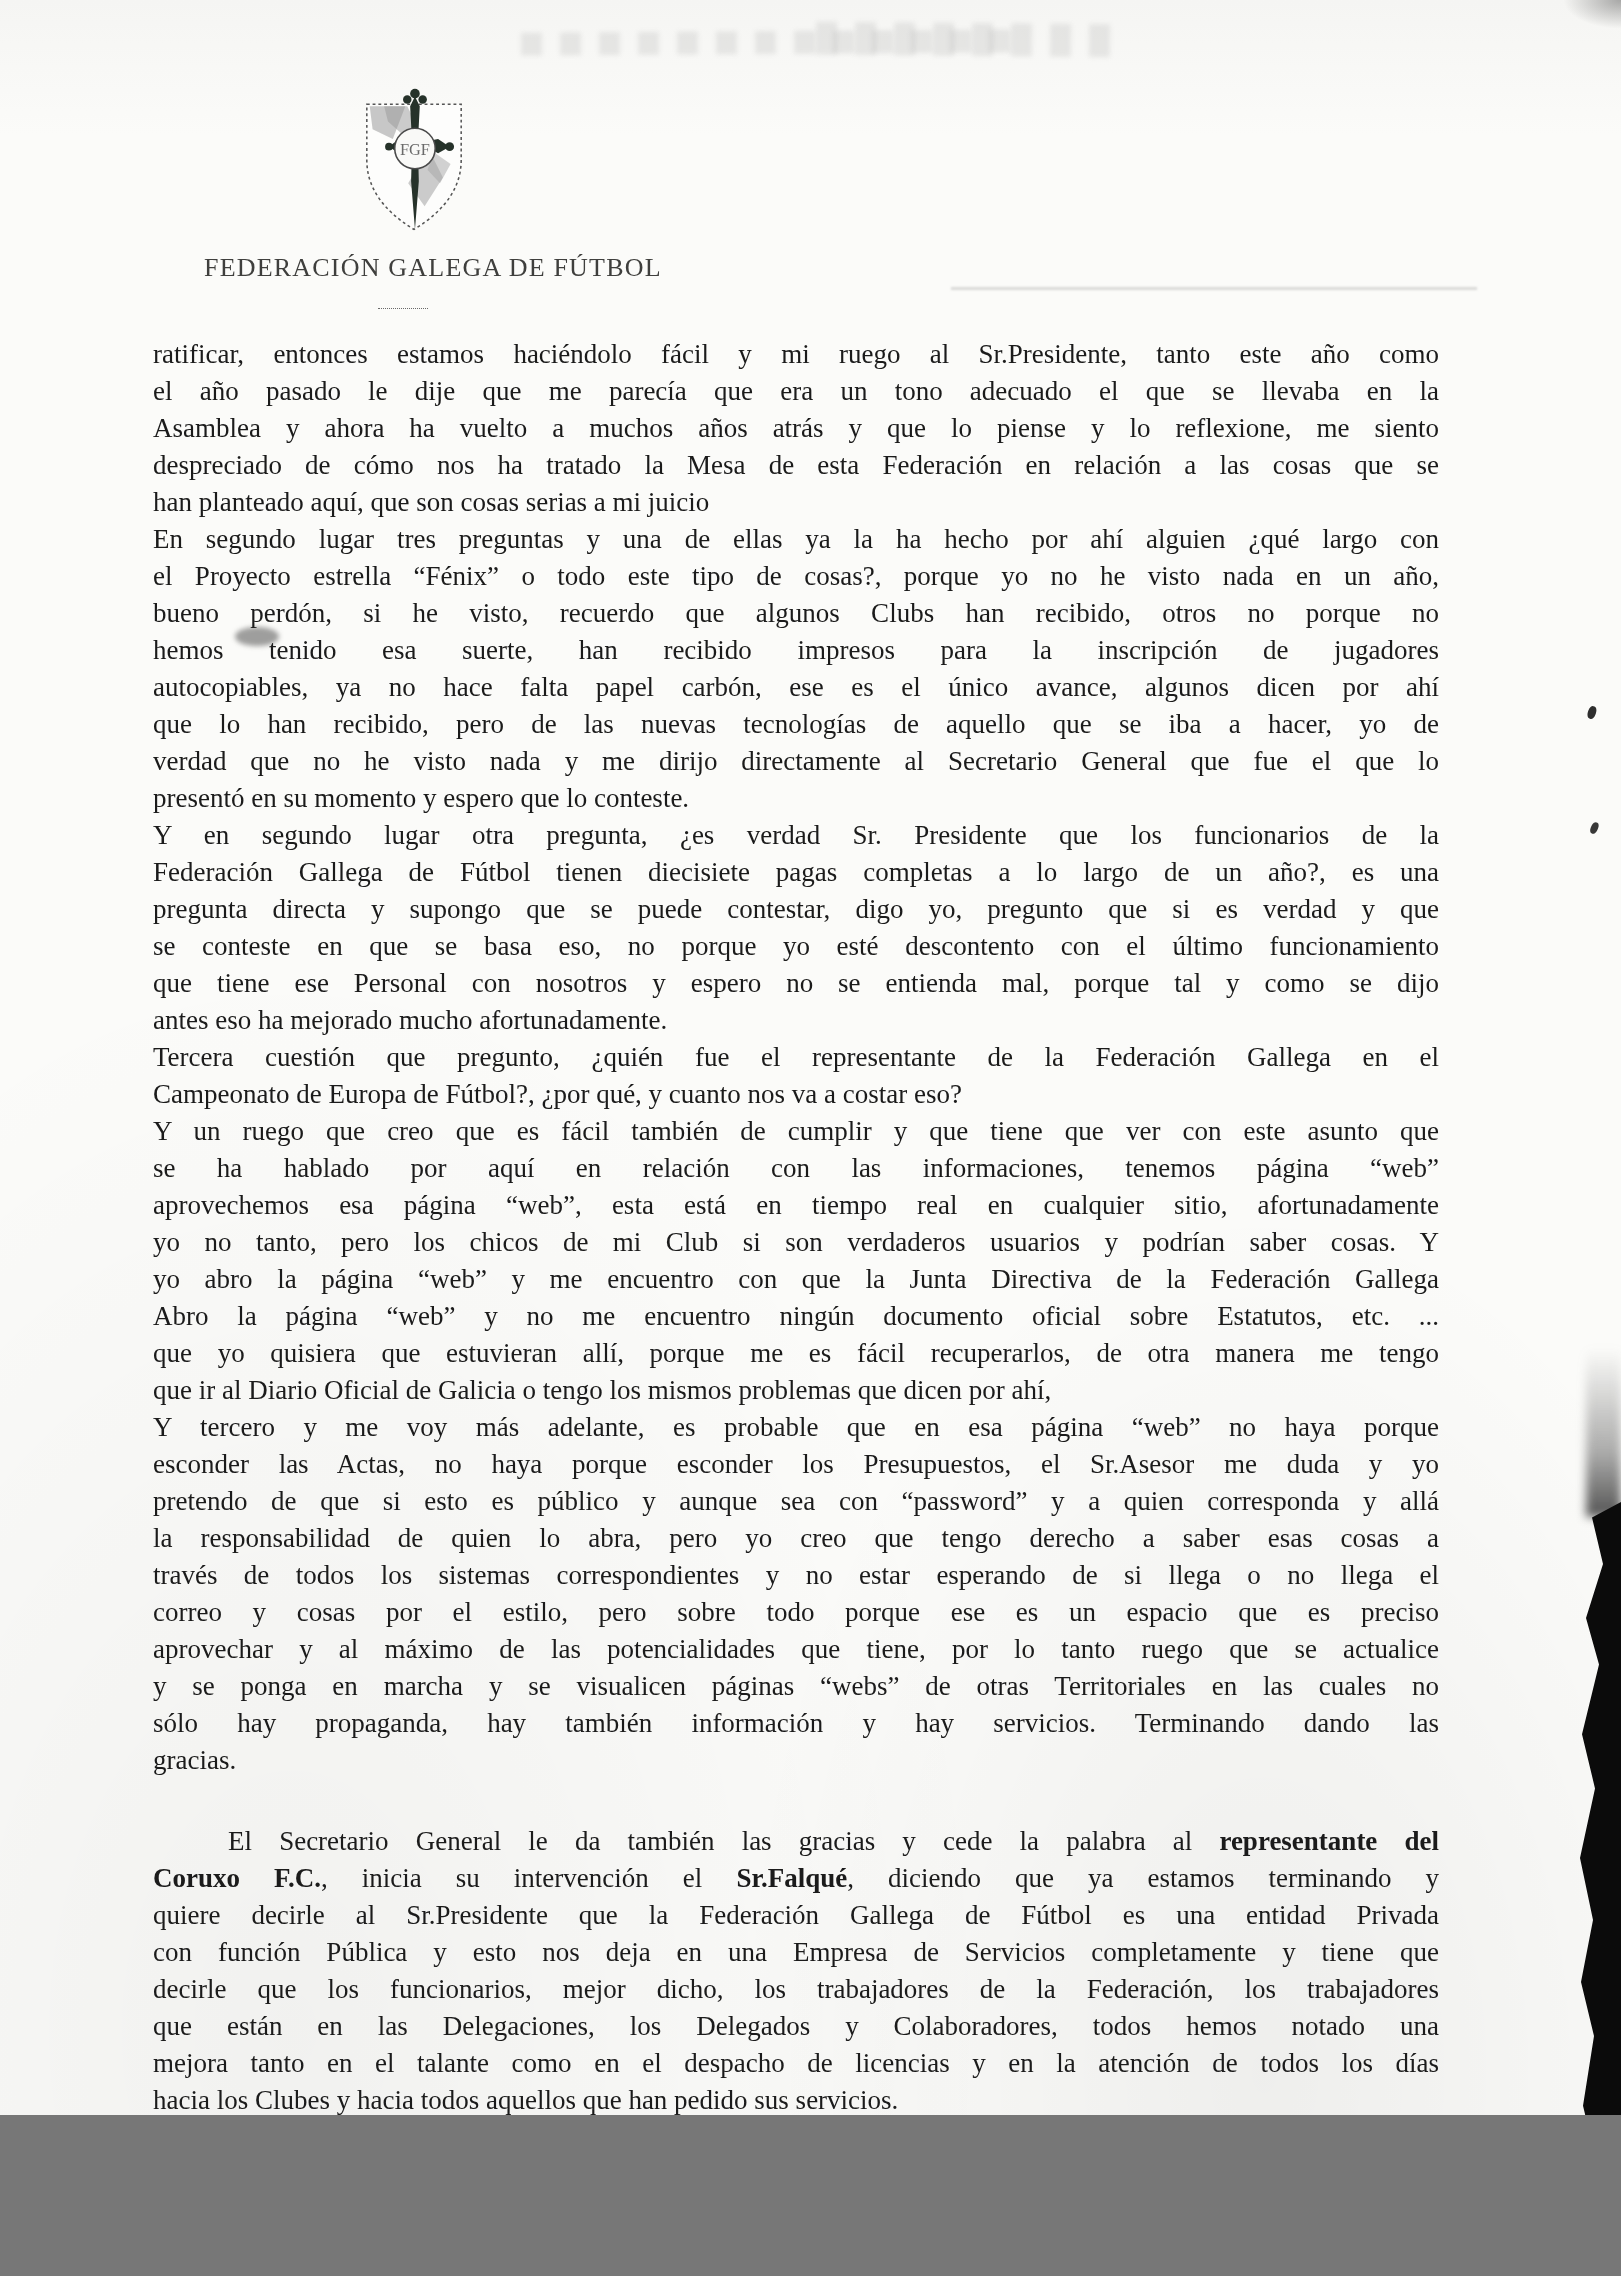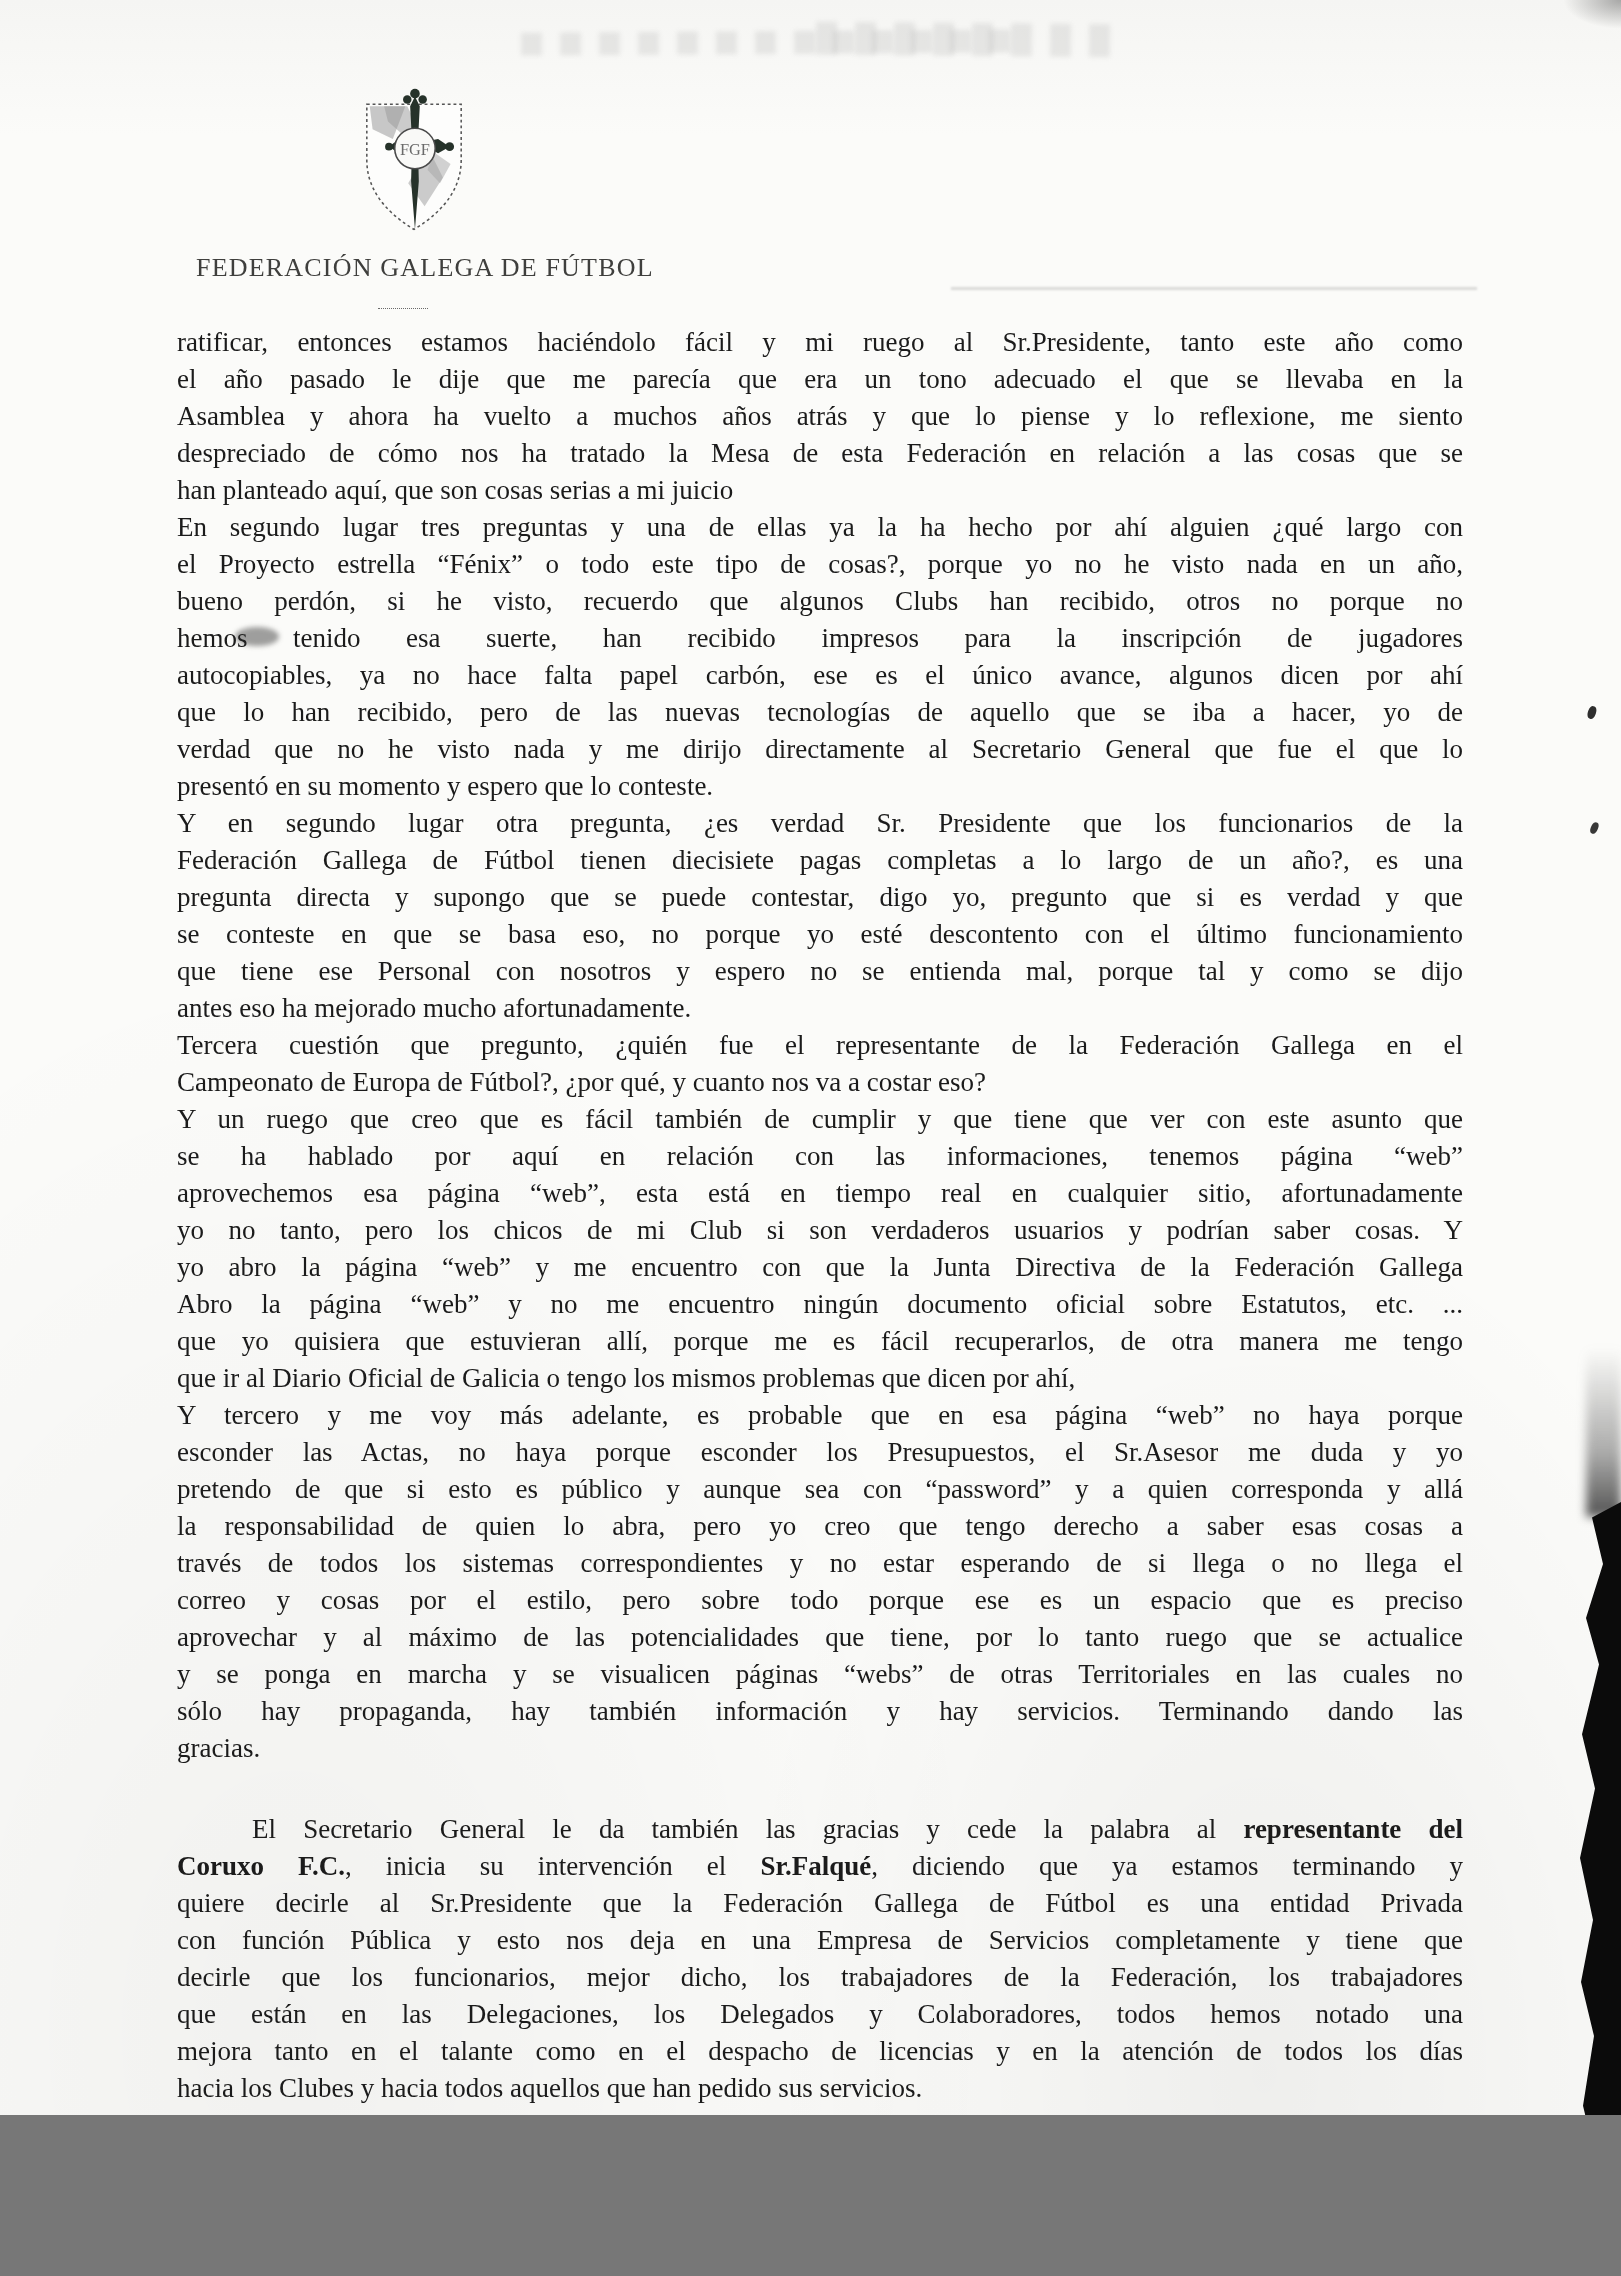--- a/index.html
+++ b/index.html
@@ -9,28 +9,28 @@
     background:
       radial-gradient(ellipse at 18% 96%, rgba(0,0,0,0.04), transparent 38%),
       radial-gradient(ellipse at 78% 98%, rgba(0,0,0,0.05), transparent 30%),
       linear-gradient(#f5f5f3, #fbfbf9 135px);
     background-color:#fbfbf9;
     font-family:"Liberation Serif", serif;
     color:#1b1b1b;
   }
   .logo { position:absolute; left:353px; top:85px; }
   .org-name {
-    position:absolute; left:196px; top:253px;
+    position:absolute; left:204px; top:253px;
     font-size:26px; letter-spacing:1.2px; color:#3f3f3d;
     white-space:nowrap;
   }
   .dotted-mark { position:absolute; left:378px; top:308px; width:50px; height:0; border-top:1.9px dotted #6a6a6a; }
   .streak { position:absolute; left:951px; top:287px; width:526px; height:2.9px; background:rgba(150,150,150,0.32); filter:blur(1px); }
 
-  .text-block { position:absolute; left:153px; top:324px; width:1286px; font-size:27px; line-height:37px;margin-left:24px; }
+  .text-block { position:absolute; left:153px; top:336px; width:1286px; font-size:27px; line-height:37px; }
   .line { text-align:justify; text-align-last:justify; }
   .line.last { text-align-last:left; }
   .line.indent { text-indent:75px; }
   .para-gap { height:44px; }
   .line b { font-weight:bold; }
 
   .page-number { position:absolute; left:1369px; top:2155px; font-size:28px; color:#222; }
 
   
   .ghost-a, .ghost-b {

